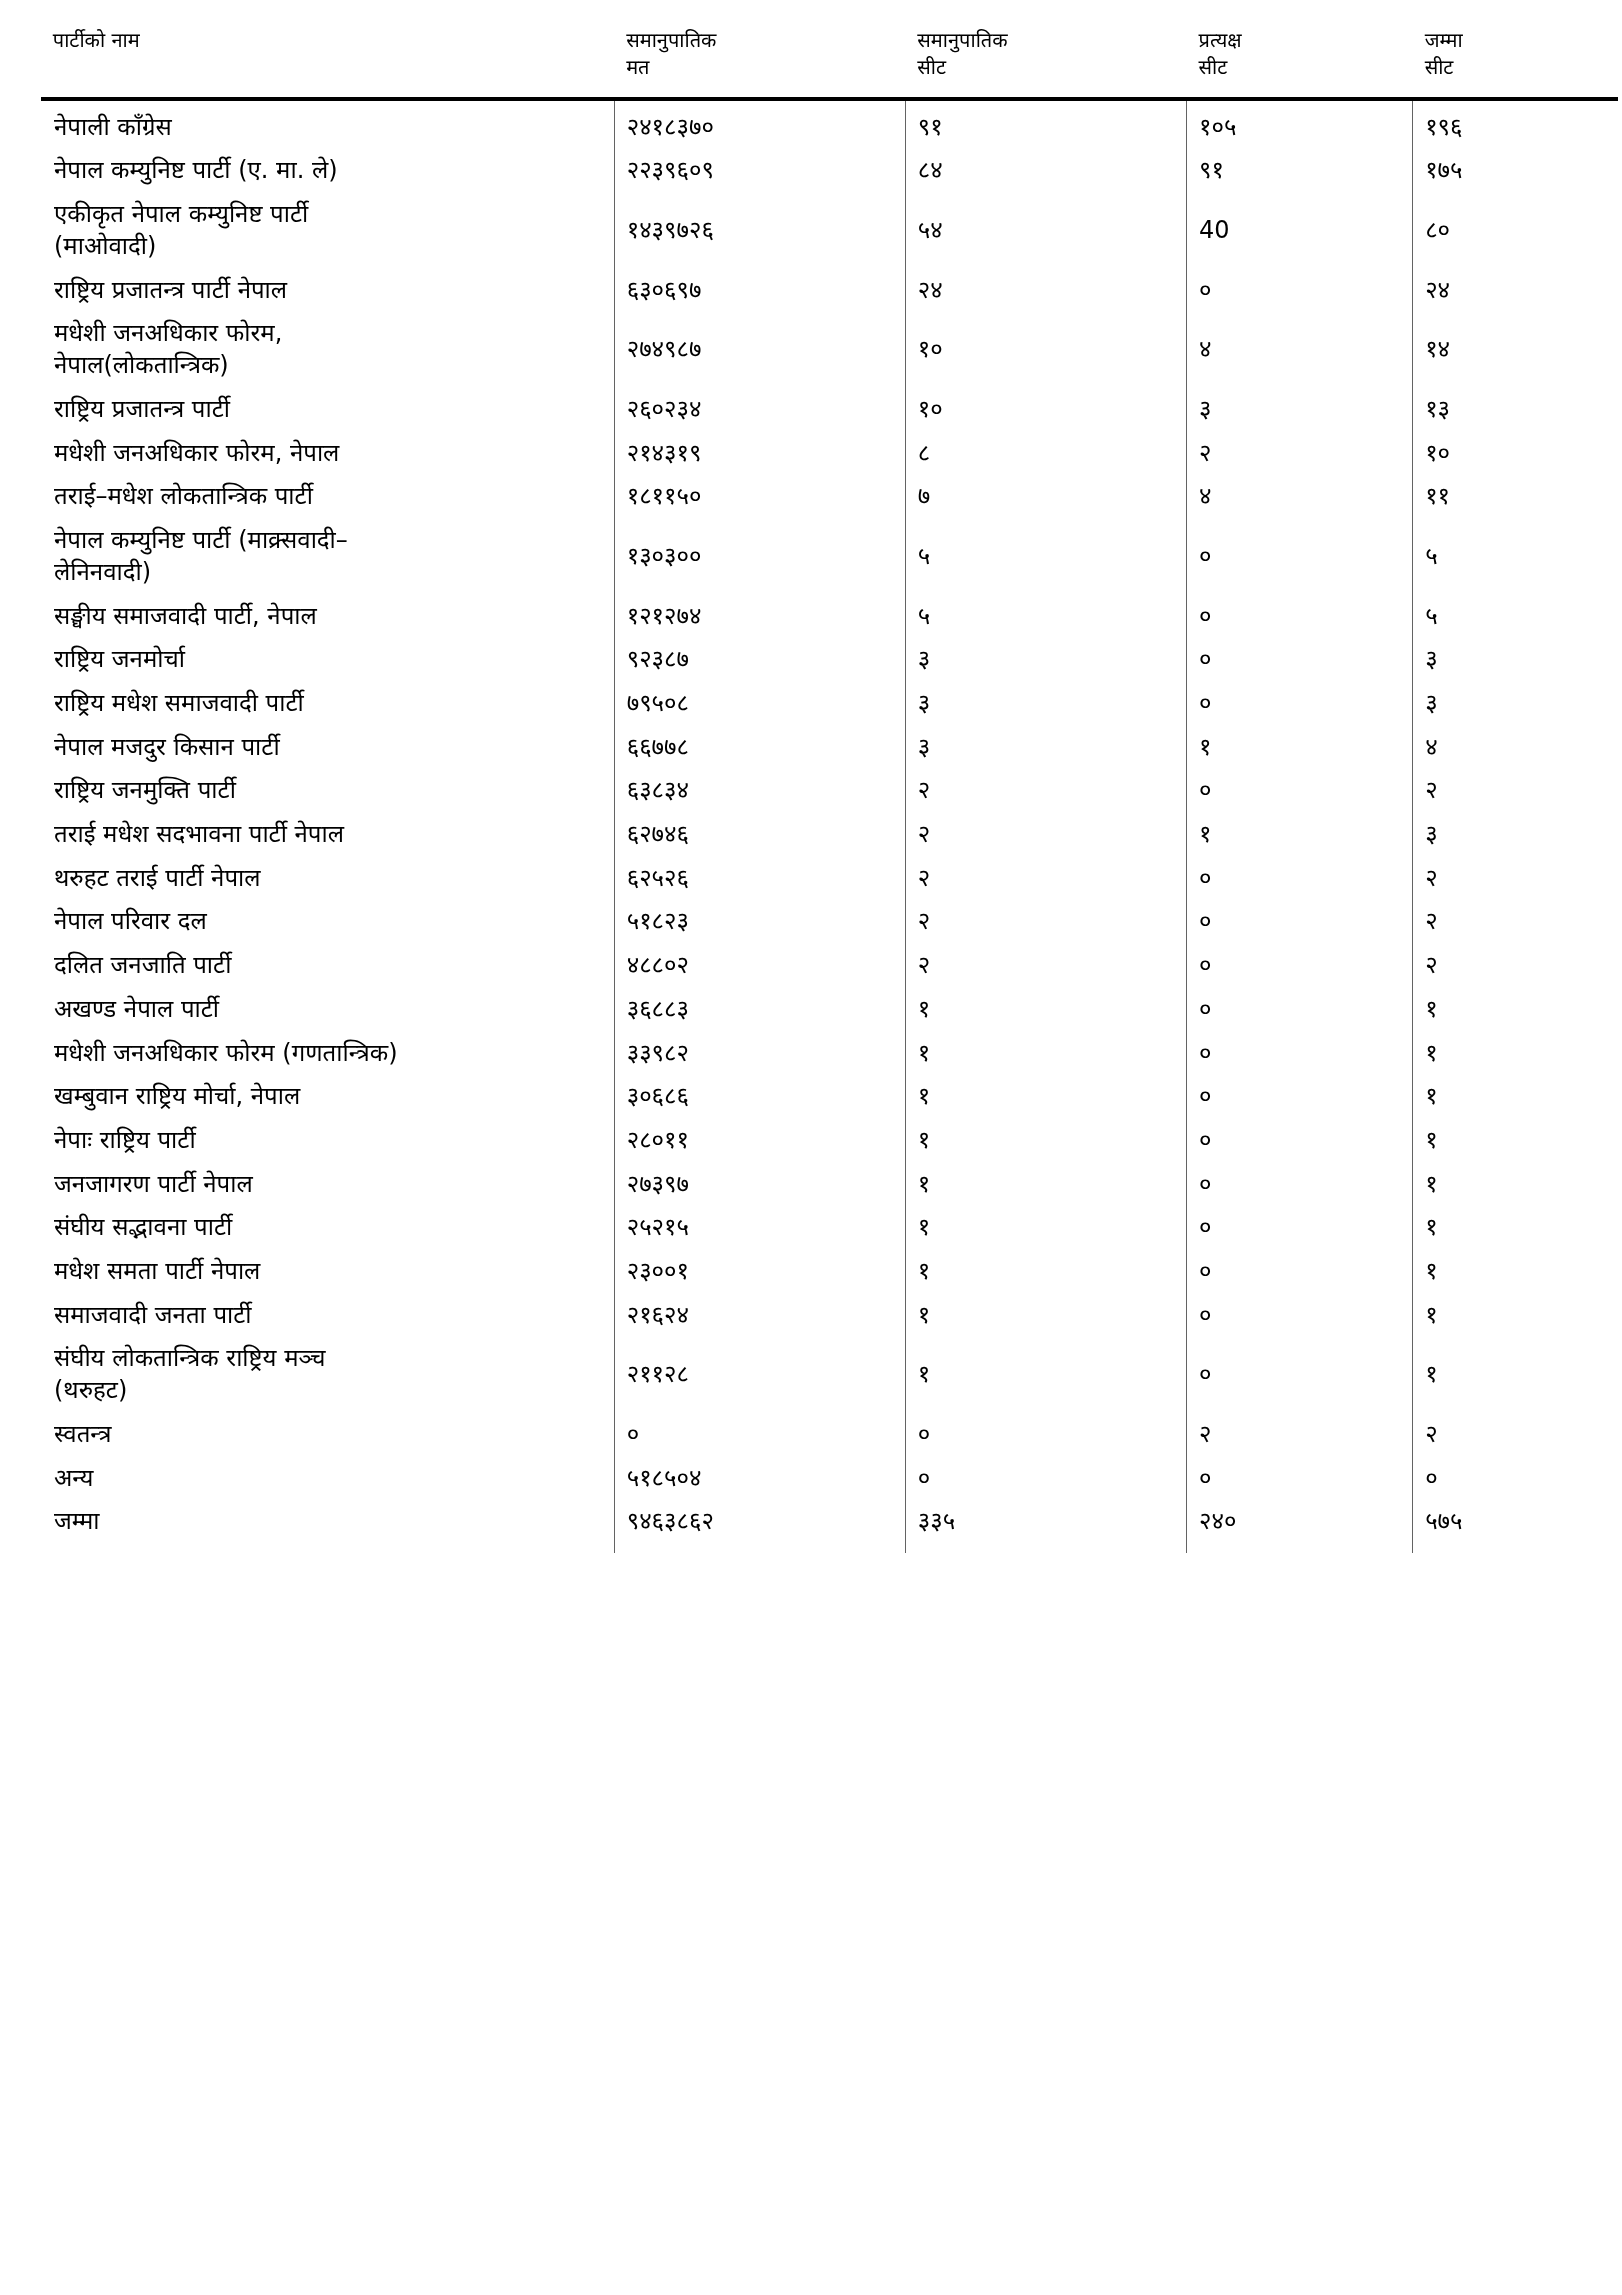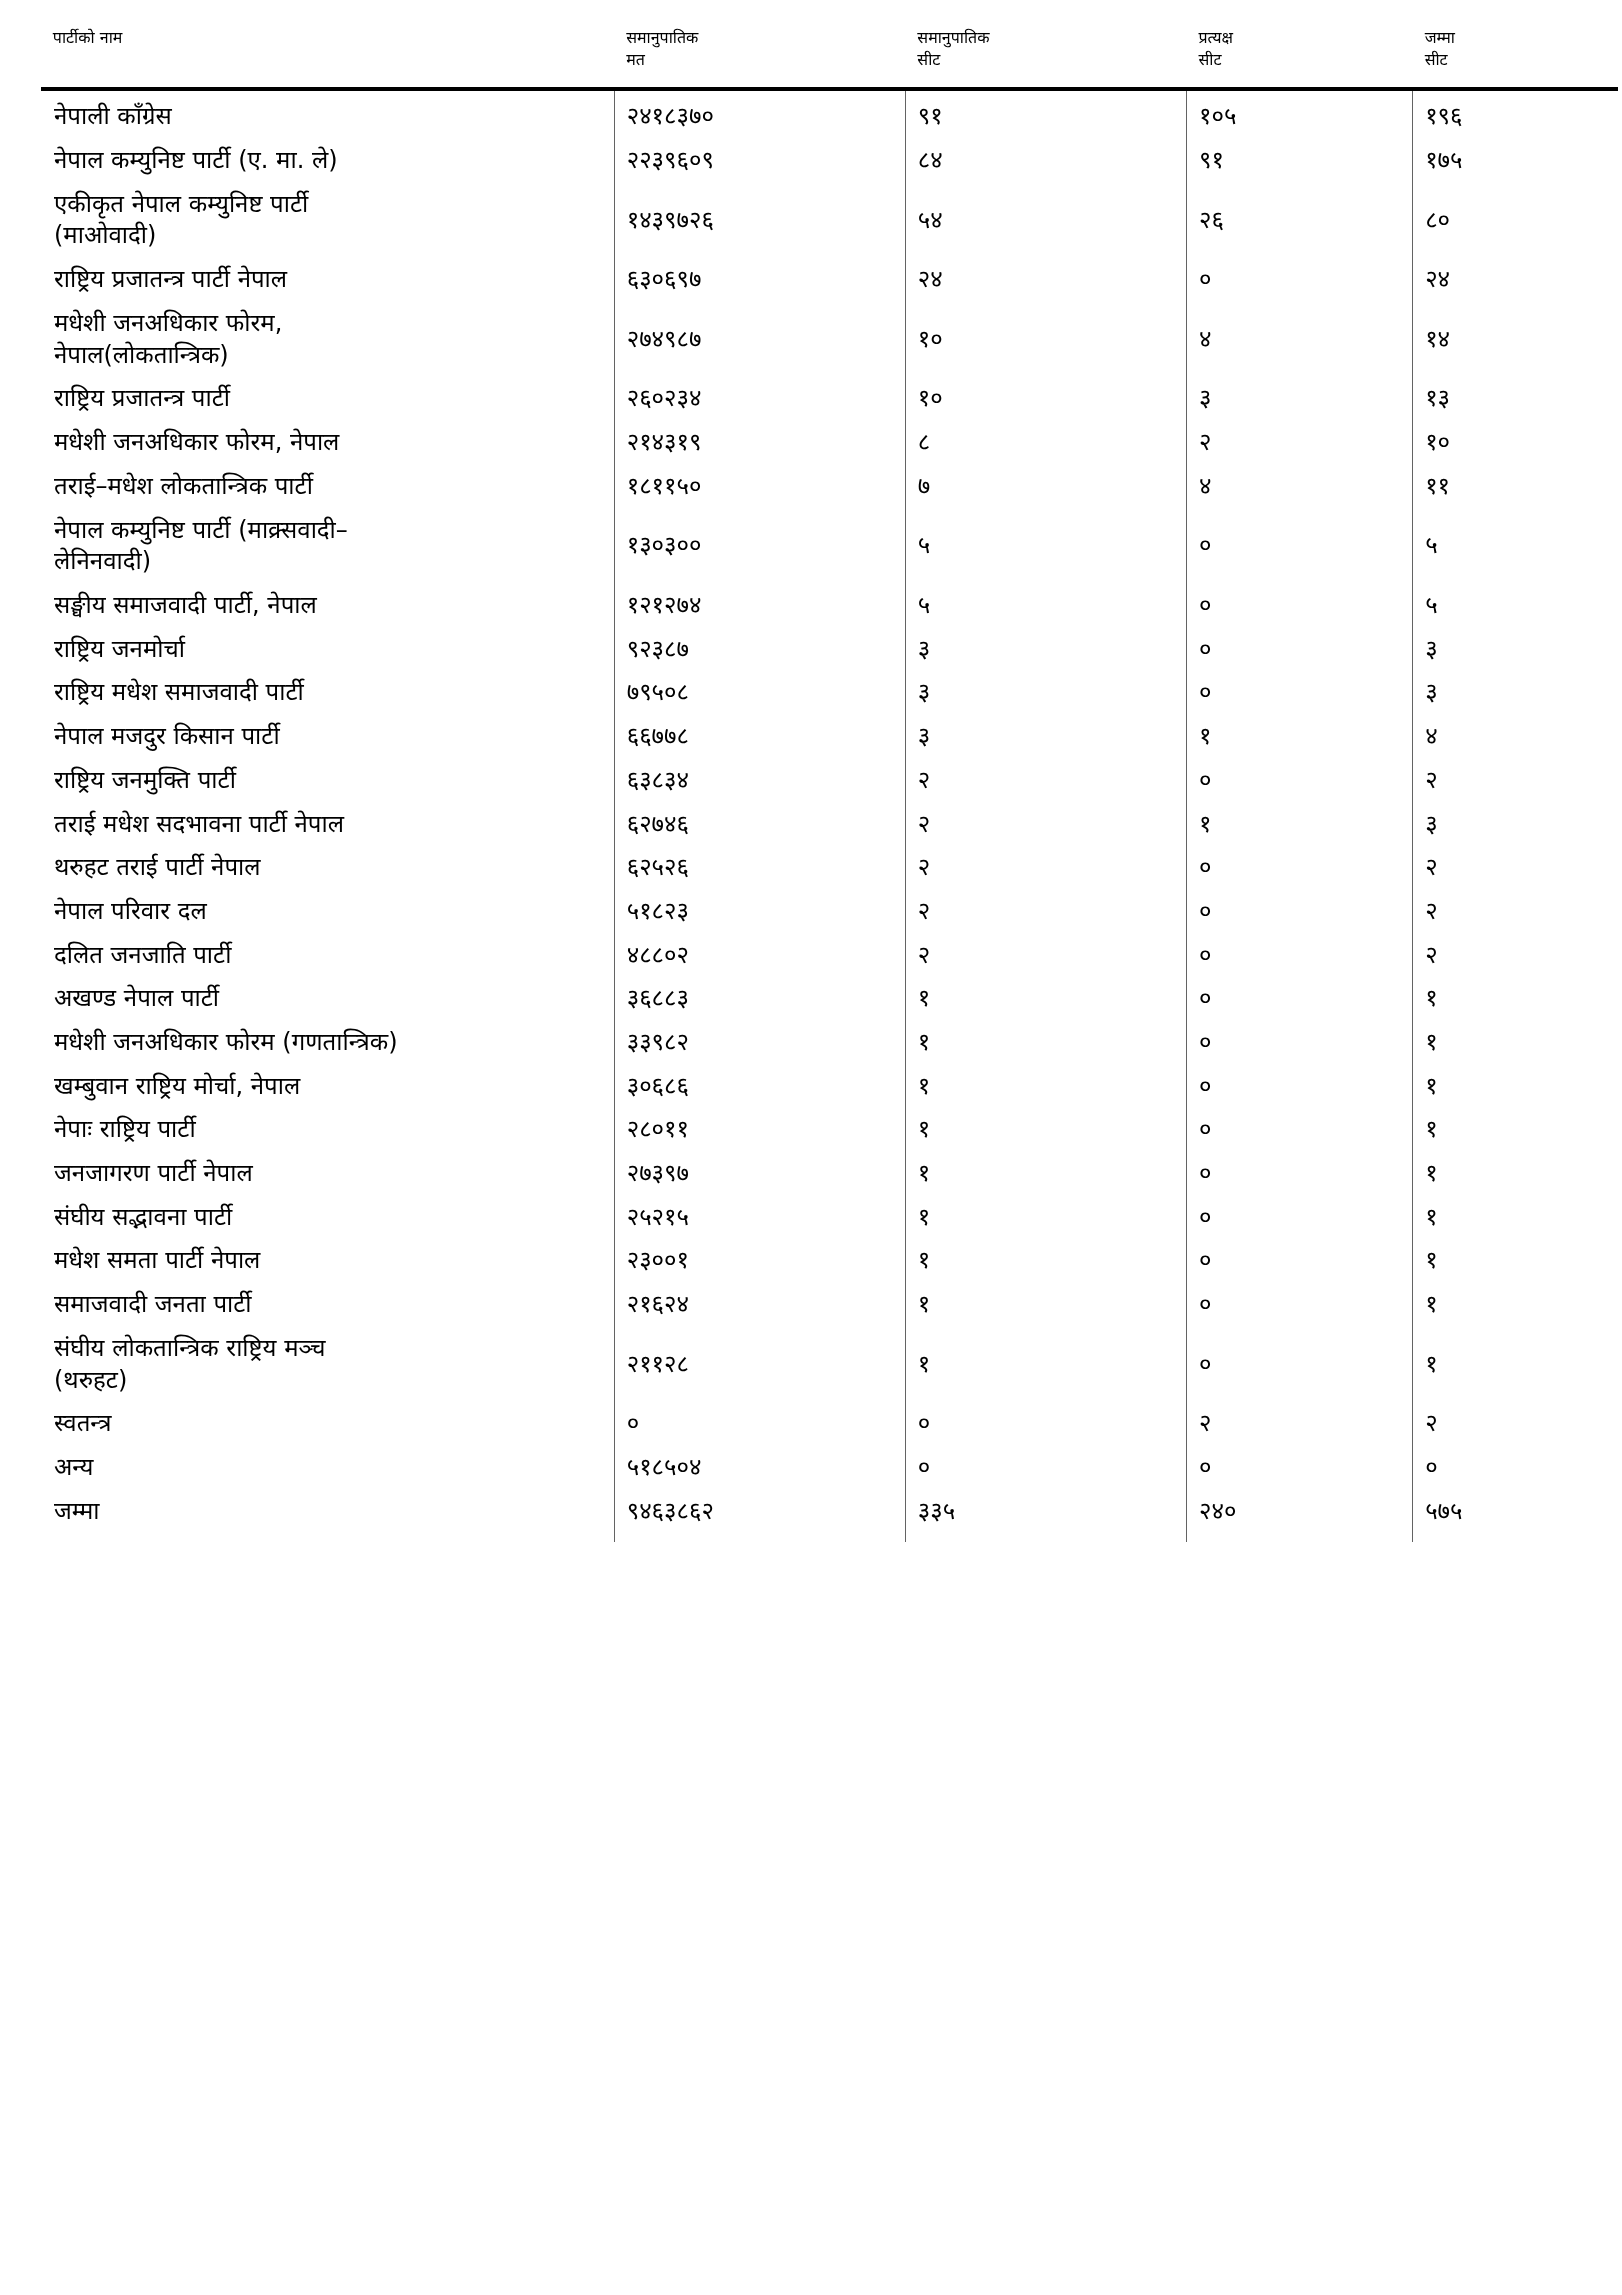--- a/index.html
+++ b/index.html
@@ -34,21 +34,21 @@
     table-layout: fixed;
   }
 
   .results-table col.c-name  { width: 573px; }
   .results-table col.c-pvote { width: 291px; }
   .results-table col.c-pseat { width: 281px; }
   .results-table col.c-dseat { width: 226px; }
   .results-table col.c-tseat { width: 205px; }
 
   .results-table thead th {
-    font-size: 16px;
+    font-size: 20px;
     font-weight: normal;
     text-align: left;
     vertical-align: top;
     padding: 7.9px 0 17px 11.8px;
     line-height: 1.32;
     border: none;
     white-space: pre-line;
   }
 
   .results-table thead tr {
@@ -123,21 +123,21 @@
           <td><span class="cell-wrap">२२३९६०९</span></td>
           <td><span class="cell-wrap">८४</span></td>
           <td><span class="cell-wrap">९१</span></td>
           <td><span class="cell-wrap">१७५</span></td>
         </tr>
         <tr>
           <td class="col-name"><span class="cell-wrap">एकीकृत नेपाल कम्युनिष्ट पार्टी
 (माओवादी)</span></td>
           <td><span class="cell-wrap">१४३९७२६</span></td>
           <td><span class="cell-wrap">५४</span></td>
-          <td><span class="cell-wrap">२६</span></td>
+          <td><span class="cell-wrap">40</span></td>
           <td><span class="cell-wrap">८०</span></td>
         </tr>
         <tr>
           <td class="col-name"><span class="cell-wrap">राष्ट्रिय प्रजातन्त्र पार्टी नेपाल</span></td>
           <td><span class="cell-wrap">६३०६९७</span></td>
           <td><span class="cell-wrap">२४</span></td>
           <td><span class="cell-wrap">०</span></td>
           <td><span class="cell-wrap">२४</span></td>
         </tr>
         <tr>

